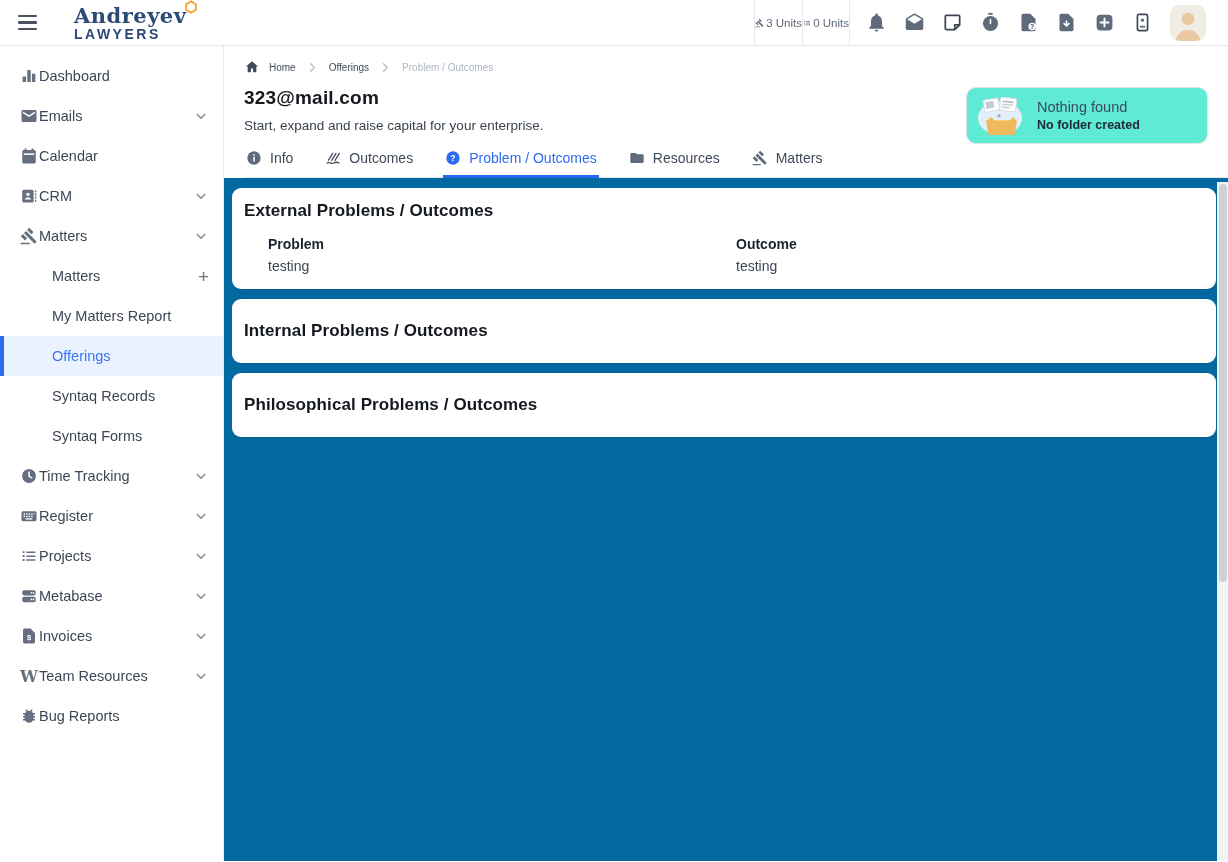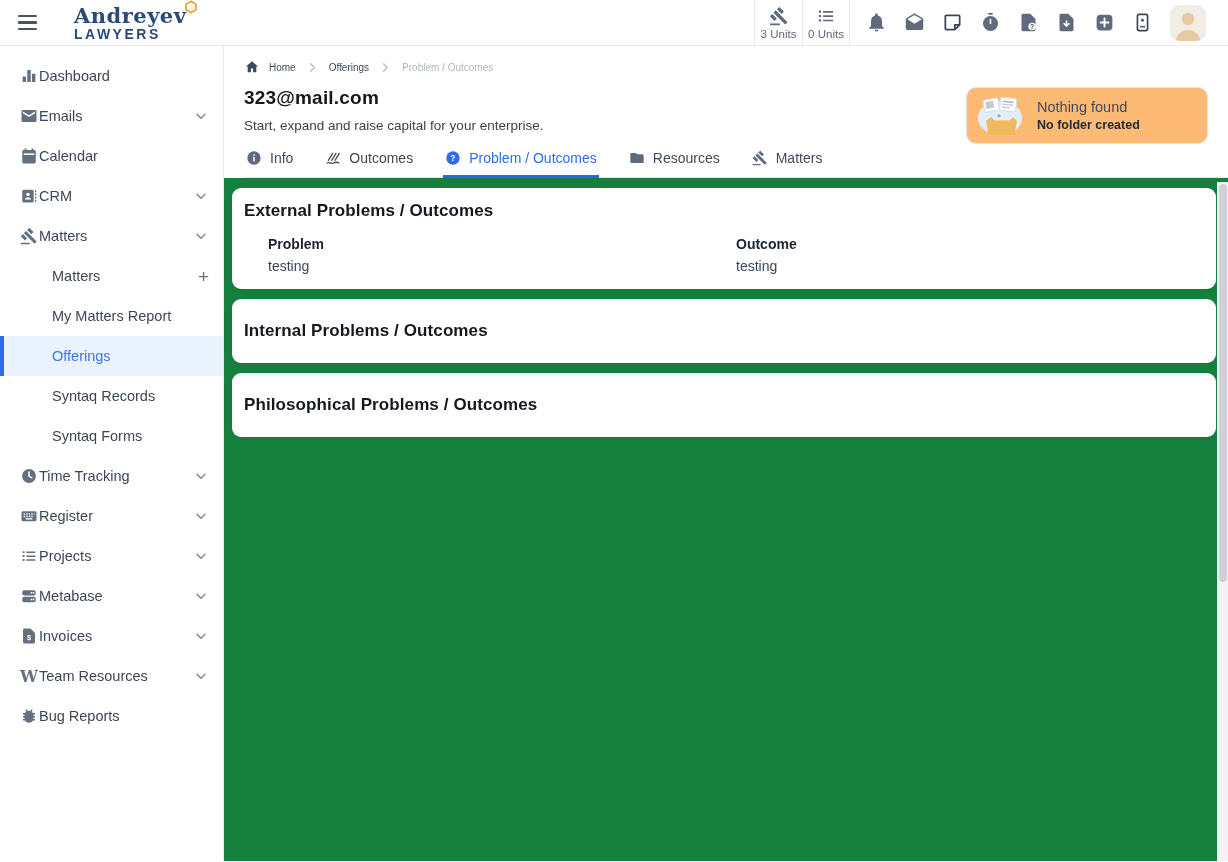--- a/index.html
+++ b/index.html
@@ -20,21 +20,21 @@
   .topbar-left { display:flex; align-items:center; width:240px; }
   .hamburger { width:40px; margin-left:12px; cursor:pointer; display:flex; flex-direction:column; gap:4px; padding:6px; }
   .hamburger span { display:block; width:19px; height:2.4px; background:#49525f; border-radius:1px; }
   .logo { position:relative; margin-left:22px; line-height:1; }
   .logo-name { font-family:"DejaVu Serif","Liberation Serif",serif; font-size:21px; font-weight:600; color:#2c4a78; letter-spacing:0.5px; }
   .logo-sub { font-size:14px; font-weight:700; letter-spacing:2.5px; color:#2c4a78; margin-top:1px; }
   .logo-hex { position:absolute; top:-5px; right:-12px; }
 
   .topbar-right { display:flex; align-items:stretch; }
   .units-group { display:flex; align-items:stretch; border-left:1px solid #e6e8ec; border-right:1px solid #e6e8ec; }
-  .unit-cell { width:47px; display:flex; flex-direction:column; align-items:center; justify-content:center; gap:2px; cursor:pointer; }
+  .unit-cell { width:47px; display:flex; flex-direction:row; align-items:center; justify-content:center; gap:2px; cursor:pointer; }
   .unit-cell + .unit-cell { border-left:1px solid #e6e8ec; }
   .unit-label { font-size:11.5px; color:#5d6a79; white-space:nowrap; }
   .topbar-icons { display:flex; align-items:center; gap:14px; padding:0 10px 0 14px; }
   .icon-btn { width:24px; height:24px; display:flex; align-items:center; justify-content:center; cursor:pointer; }
   .icon-btn .ic { width:21px; height:21px; }
   .avatar { width:36px; height:36px; border-radius:10px; overflow:hidden; background:#f1ede5; align-self:center; margin:0 22px 0 6px; cursor:pointer; }
 
   
   .app-body { display:flex; height:815px; }
   .sidebar { width:224px; background:#fff; border-right:1px solid #e6e8ec; padding-top:10px; flex:none; }
@@ -64,28 +64,28 @@
   .page-subtitle { font-size:13.5px; font-weight:500; color:#39424e; margin-top:9px; }
   .tabs { display:flex; gap:28px; margin-top:13px; border-bottom:1px solid #e3e6ea; padding-right:20px; }
   .tab { display:flex; align-items:center; gap:8px; font-size:14px; font-weight:500; color:#3f4a58;
          padding:4px 2px 9px 2px; cursor:pointer; border-bottom:3px solid transparent; margin-bottom:-1px; }
   .tab .ic { width:16px; height:16px; fill:#5f6b7c; }
   .tab.active { color:#2e6bf0; border-bottom-color:#2467f0; }
   .tab.active .ic { fill:#2e6bf0; }
 
   .empty-card {
     position:absolute; top:41px; right:20px; width:242px; height:57px;
-    border:1px solid #e0e4e9; border-radius:10px; background:#fdba74;
+    border:1px solid #e0e4e9; border-radius:10px; background:#5eead4;
     display:flex; align-items:center; gap:13px; padding:0 10px 0 9px;
   }
   .empty-title { font-size:14.5px; color:#3d4b5c; }
   .empty-sub { font-size:12.5px; font-weight:700; color:#222b38; margin-top:3px; }
 
   
-  .content { flex:1; background:#15803d; padding:10px 12px 0 8px; overflow:hidden; }
+  .content { flex:1; background:#0369a1; padding:10px 12px 0 8px; overflow:hidden; }
   .card { background:#fff; border-radius:9px; box-shadow:0 1px 3px rgba(40,50,60,0.10); padding:13px 12px 15px 12px; margin-bottom:10px; }
   .card-title { font-size:17px; font-weight:700; color:#14181f; letter-spacing:0.1px; }
   .po-row { display:grid; grid-template-columns:1fr 1fr; margin-top:15px; padding-left:24px; }
   .po-label { font-size:14px; font-weight:700; color:#1c2330; }
   .po-value { font-size:14px; color:#3d4656; margin-top:6px; }
   .card.header-only { padding:22px 12px; }
 
   
   .scroll-track { position:absolute; top:136px; right:0; bottom:0; width:11px; background:#f2f3f5; }
   .scroll-thumb { position:absolute; top:2px; left:1.5px; width:8px; height:398px; border-radius:4px; background:#ced2d8; cursor:grab; }

